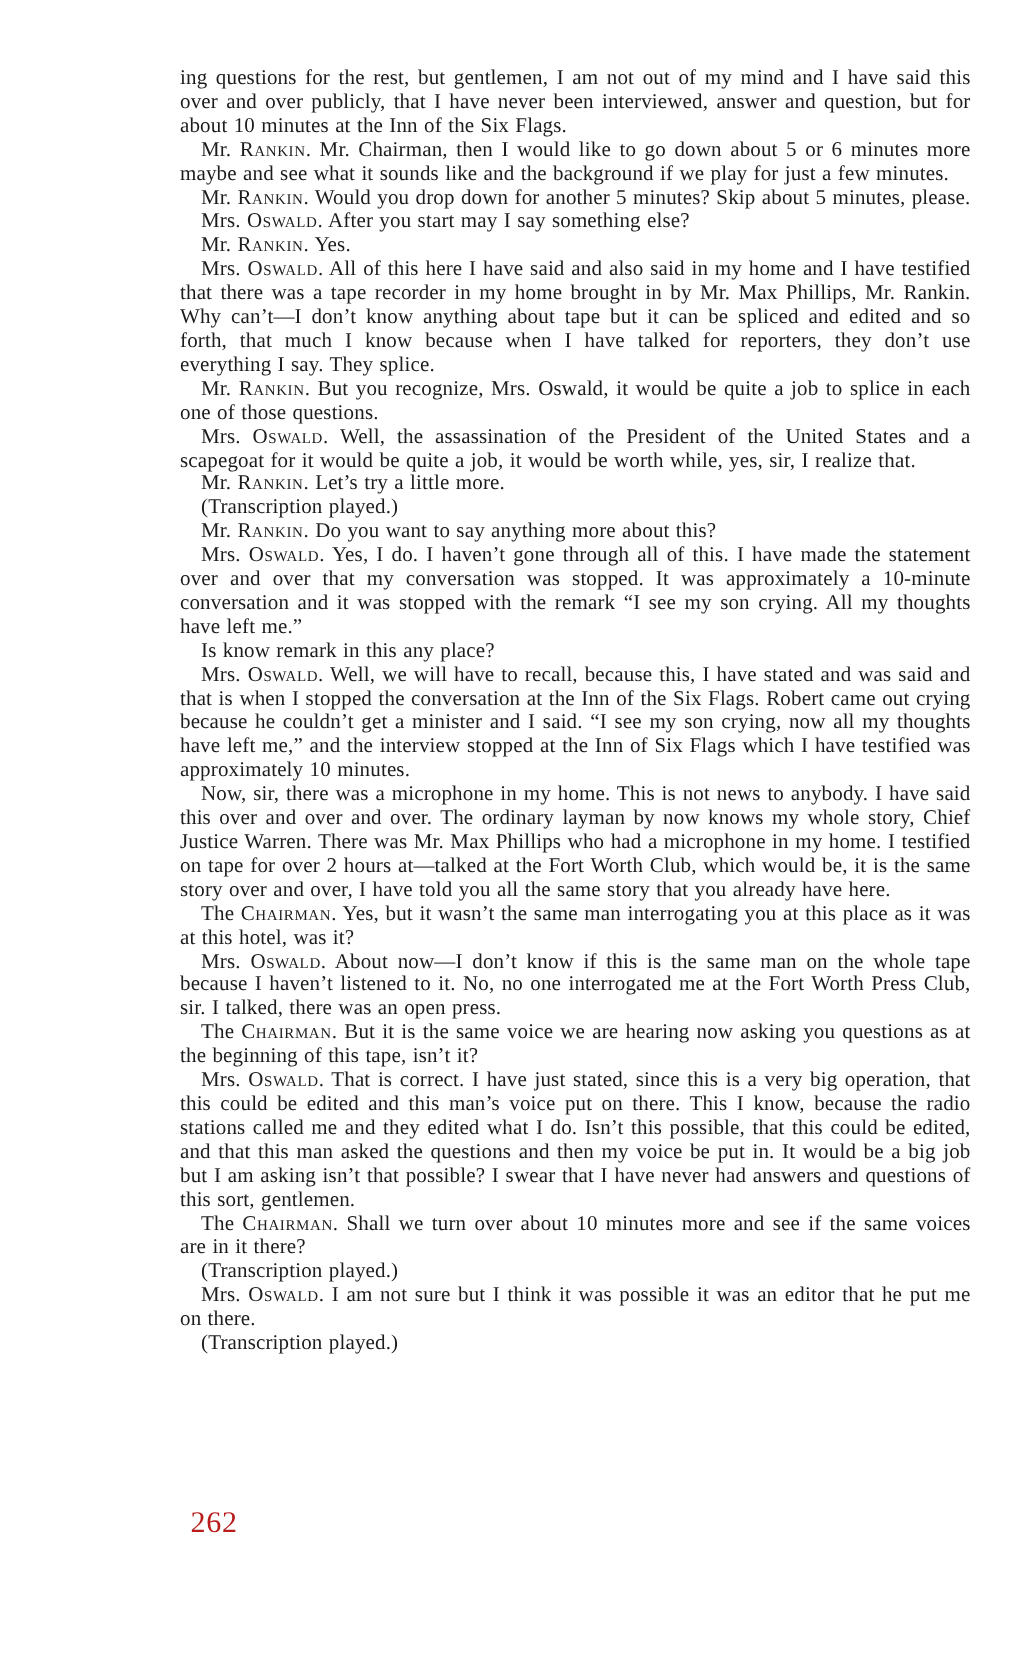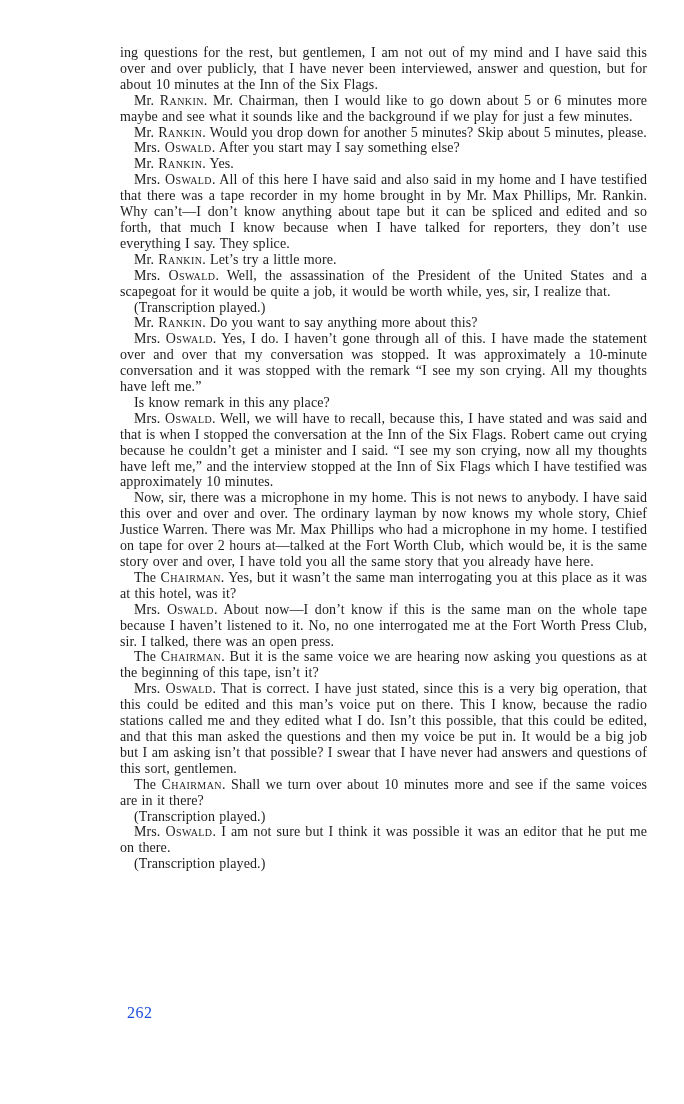--- a/index.html
+++ b/index.html
@@ -36,39 +36,40 @@
     text-indent: 0;
   }
   .sc {
     font-variant: small-caps;
     letter-spacing: 0.4px;
   }
   .page-number {
     position: absolute;
     left: 127px;
     top: 1004px;
-    font-size: 16px;
+    font-size: 20px;
     letter-spacing: 0.5px;
-    color: #1d4ed8;
+    color: #b91c1c;
     text-align: center;
   }
 </style>
 </head>
 <body>
 
 <div class="page">
   <div class="text-block">
       <p class="noindent">ing questions for the rest, but gentlemen, I am not out of my mind and I have said this over and over publicly, that I have never been interviewed, answer and question, but for about 10 minutes at the Inn of the Six Flags.</p>
       <p>Mr. <span class="sc">Rankin</span>. Mr. Chairman, then I would like to go down about 5 or 6 minutes more maybe and see what it sounds like and the background if we play for just a few minutes.</p>
       <p>Mr. <span class="sc">Rankin</span>. Would you drop down for another 5 minutes? Skip about 5 minutes, please.</p>
       <p>Mrs. <span class="sc">Oswald</span>. After you start may I say something else?</p>
       <p>Mr. <span class="sc">Rankin</span>. Yes.</p>
       <p>Mrs. <span class="sc">Oswald</span>. All of this here I have said and also said in my home and I have testified that there was a tape recorder in my home brought in by Mr. Max Phillips, Mr. Rankin. Why can’t—I don’t know anything about tape but it can be spliced and edited and so forth, that much I know because when I have talked for reporters, they don’t use everything I say. They splice.</p>
+      <p>Mr. <span class="sc">Rankin</span>. But you recognize, Mrs. Oswald, it would be quite a job to splice in each one of those questions.</p>
+      <p>Mrs. <span class="sc">Oswald</span>. Well, the assassination of the President of the United States and a scapegoat for it would be quite a job, it would be worth while, yes, sir, I realize that.</p>
       <p>Mr. <span class="sc">Rankin</span>. Let’s try a little more.</p>
-      <p>Mrs. <span class="sc">Oswald</span>. Well, the assassination of the President of the United States and a scapegoat for it would be quite a job, it would be worth while, yes, sir, I realize that.</p>
       <p>(Transcription played.)</p>
       <p>Mr. <span class="sc">Rankin</span>. Do you want to say anything more about this?</p>
       <p>Mrs. <span class="sc">Oswald</span>. Yes, I do. I haven’t gone through all of this. I have made the statement over and over that my conversation was stopped. It was approximately a 10-minute conversation and it was stopped with the remark “I see my son crying. All my thoughts have left me.”</p>
       <p>Is know remark in this any place?</p>
       <p>Mrs. <span class="sc">Oswald</span>. Well, we will have to recall, because this, I have stated and was said and that is when I stopped the conversation at the Inn of the Six Flags. Robert came out crying because he couldn’t get a minister and I said. “I see my son crying, now all my thoughts have left me,” and the interview stopped at the Inn of Six Flags which I have testified was approximately 10 minutes.</p>
       <p>Now, sir, there was a microphone in my home. This is not news to anybody. I have said this over and over and over. The ordinary layman by now knows my whole story, Chief Justice Warren. There was Mr. Max Phillips who had a microphone in my home. I testified on tape for over 2 hours at—talked at the Fort Worth Club, which would be, it is the same story over and over, I have told you all the same story that you already have here.</p>
       <p>The <span class="sc">Chairman</span>. Yes, but it wasn’t the same man interrogating you at this place as it was at this hotel, was it?</p>
       <p>Mrs. <span class="sc">Oswald</span>. About now—I don’t know if this is the same man on the whole tape because I haven’t listened to it. No, no one interrogated me at the Fort Worth Press Club, sir. I talked, there was an open press.</p>
       <p>The <span class="sc">Chairman</span>. But it is the same voice we are hearing now asking you questions as at the beginning of this tape, isn’t it?</p>
       <p>Mrs. <span class="sc">Oswald</span>. That is correct. I have just stated, since this is a very big operation, that this could be edited and this man’s voice put on there. This I know, because the radio stations called me and they edited what I do. Isn’t this possible, that this could be edited, and that this man asked the questions and then my voice be put in. It would be a big job but I am asking isn’t that possible? I swear that I have never had answers and questions of this sort, gentlemen.</p>

